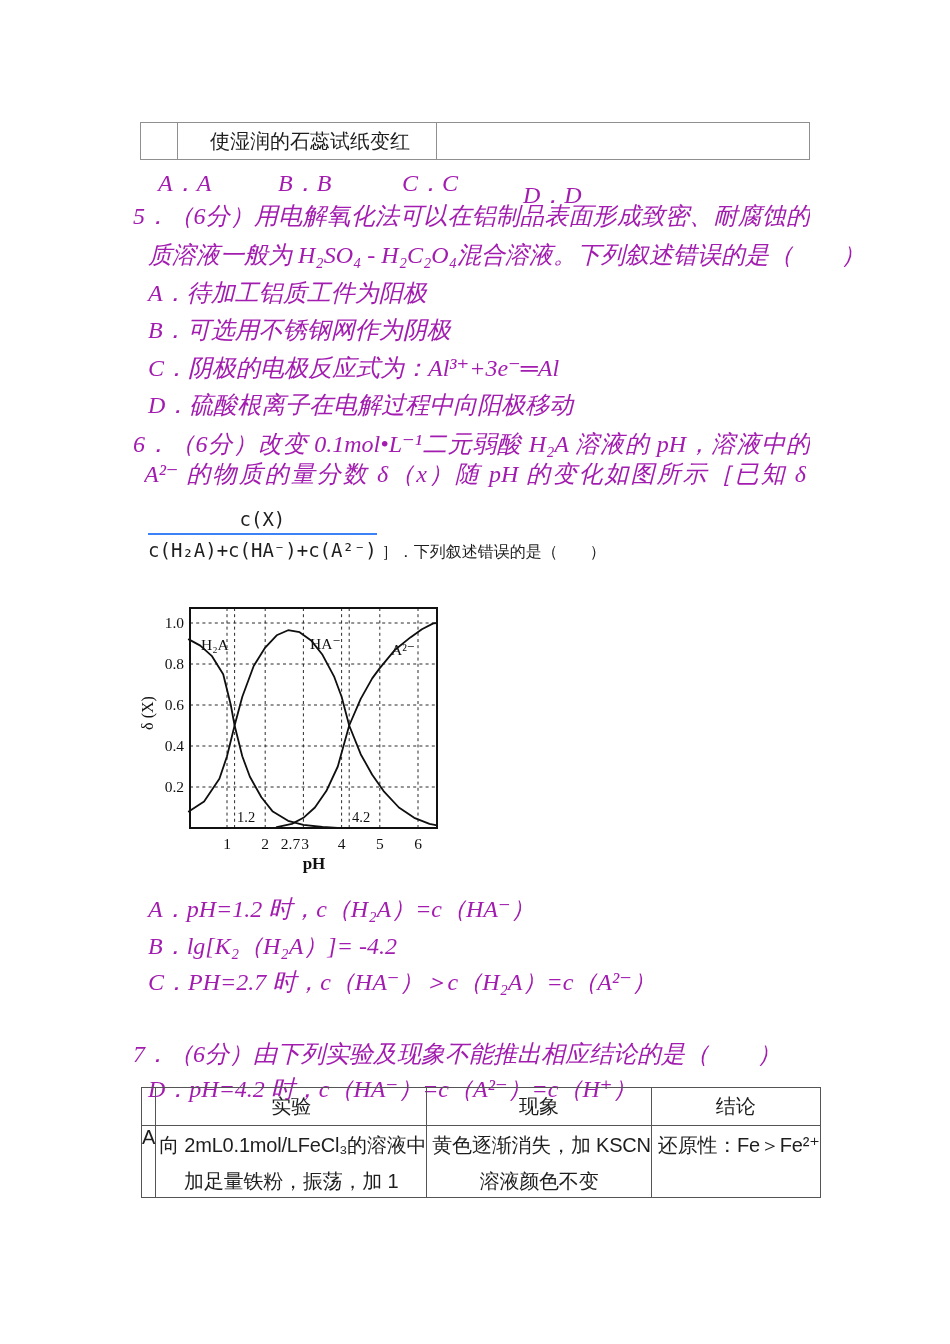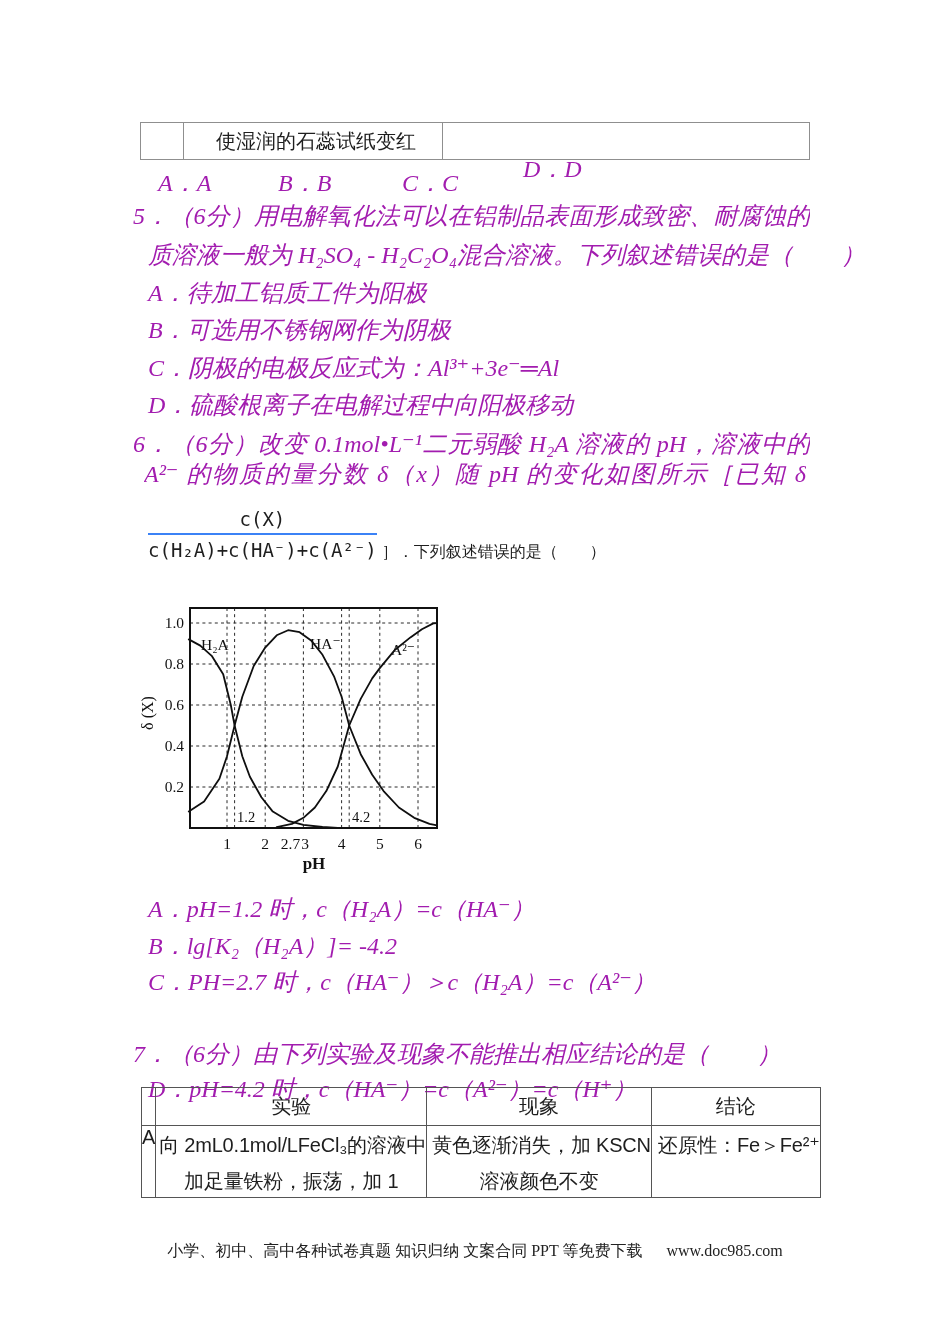--- a/index.html
+++ b/index.html
@@ -5,21 +5,21 @@
   html,body{margin:0;padding:0;background:#ffffff;}
   .page{
     position:relative;width:950px;height:1344px;background:#ffffff;
     font-family:"Liberation Serif","DejaVu Serif",serif;color:#1e1e1e;overflow:hidden;
   }
   .line{position:absolute;font-size:24px;white-space:nowrap;color:#a21caf;font-style:italic;}
   .just{white-space:normal;text-align:justify;text-align-last:justify;height:30px;overflow:hidden;}
 
   
   .top-table{position:absolute;left:140px;top:122px;width:670px;height:38px;
-    border:1px solid #8f8f8f;box-sizing:border-box;display:flex;padding-left:6px;}
+    border:1px solid #8f8f8f;box-sizing:border-box;display:flex;}
   .top-table .tcell{box-sizing:border-box;height:100%;}
   .top-table .c1{width:37px;border-right:1px solid #8f8f8f;}
   .top-table .c2{width:259px;border-right:1px solid #8f8f8f;padding-left:32px;
     font-size:20px;line-height:36px;}
   .top-table .c3{flex:1;}
 
   
   .chart{position:absolute;left:130px;top:600px;}
   .chart text{fill:#111;font-family:"Liberation Serif","DejaVu Serif",serif;}
   .gridline{stroke:#2b2b2b;stroke-width:1;stroke-dasharray:3,3.2;}
@@ -62,21 +62,21 @@
 
   <div class="top-table">
     <div class="tcell c1"></div>
     <div class="tcell c2">使湿润的石蕊试纸变红</div>
     <div class="tcell c3"></div>
   </div>
 
   <span class="line" style="left:158px;top:167px;">A．A</span>
   <span class="line" style="left:278px;top:167px;">B．B</span>
   <span class="line" style="left:402px;top:167px;">C．C</span>
-  <span class="line" style="left:523px;top:153px;">D．D</span>
+  <span class="line" style="left:523px;top:179px;">D．D</span>
 
   <div class="line just" style="left:133px;top:200px;width:677px;">5．（6分）用电解氧化法可以在铝制品表面形成致密、耐腐蚀的氧化膜，电解</div>
   <div class="line" style="left:148px;top:239px;">质溶液一般为 H₂SO₄ - H₂C₂O₄混合溶液。下列叙述错误的是（　　）</div>
   <div class="line" style="left:148px;top:314px;">B．可选用不锈钢网作为阴极</div>
   <div class="line" style="left:148px;top:277px;">A．待加工铝质工件为阳极</div>
   <div class="line" style="left:148px;top:352px;">C．阴极的电极反应式为：Al³⁺+3e⁻═Al</div>
   <div class="line" style="left:148px;top:389px;">D．硫酸根离子在电解过程中向阳极移动</div>
 
   <div class="line just" style="left:133px;top:428px;width:677px;">6．（6分）改变 0.1mol•L⁻¹二元弱酸 H₂A 溶液的 pH，溶液中的 H₂A、HA⁻、</div>
   <div class="line just" style="left:144px;top:458px;width:662px;">A²⁻ 的物质的量分数 δ（x）随 pH 的变化如图所示［已知 δ（x）＝</div>
@@ -162,17 +162,14 @@
         <div class="phe-l1">黄色逐渐消失，加 KSCN</div>
         <div class="phe-l2">溶液颜色不变</div>
       </td>
       <td class="cw3 cell-sans">
         <div class="con-l1">还原性：Fe＞Fe²⁺</div>
       </td>
     </tr>
   </tbody>
     </table>
 
-  <div class="footer">
-    <span>小学、初中、高中各种试卷真题 知识归纳 文案合同 PPT 等免费下载</span><span class="site">www.doc985.com</span>
-  </div>
 
 </div>
 
 </body></html>

